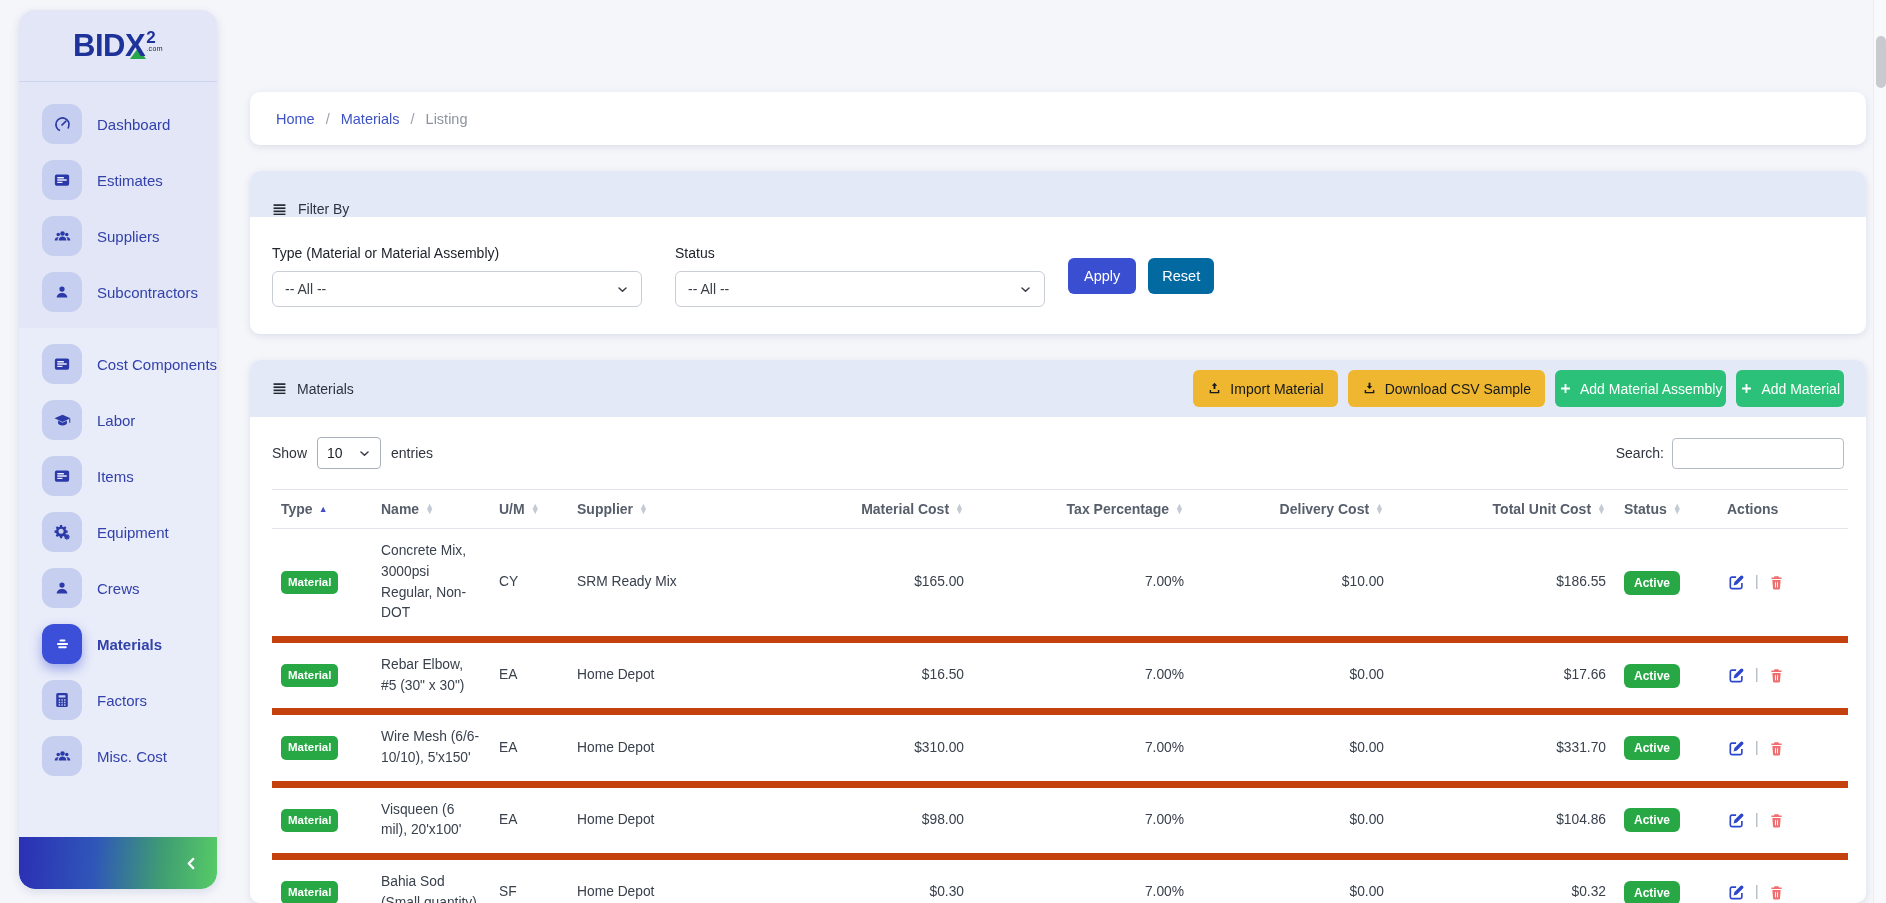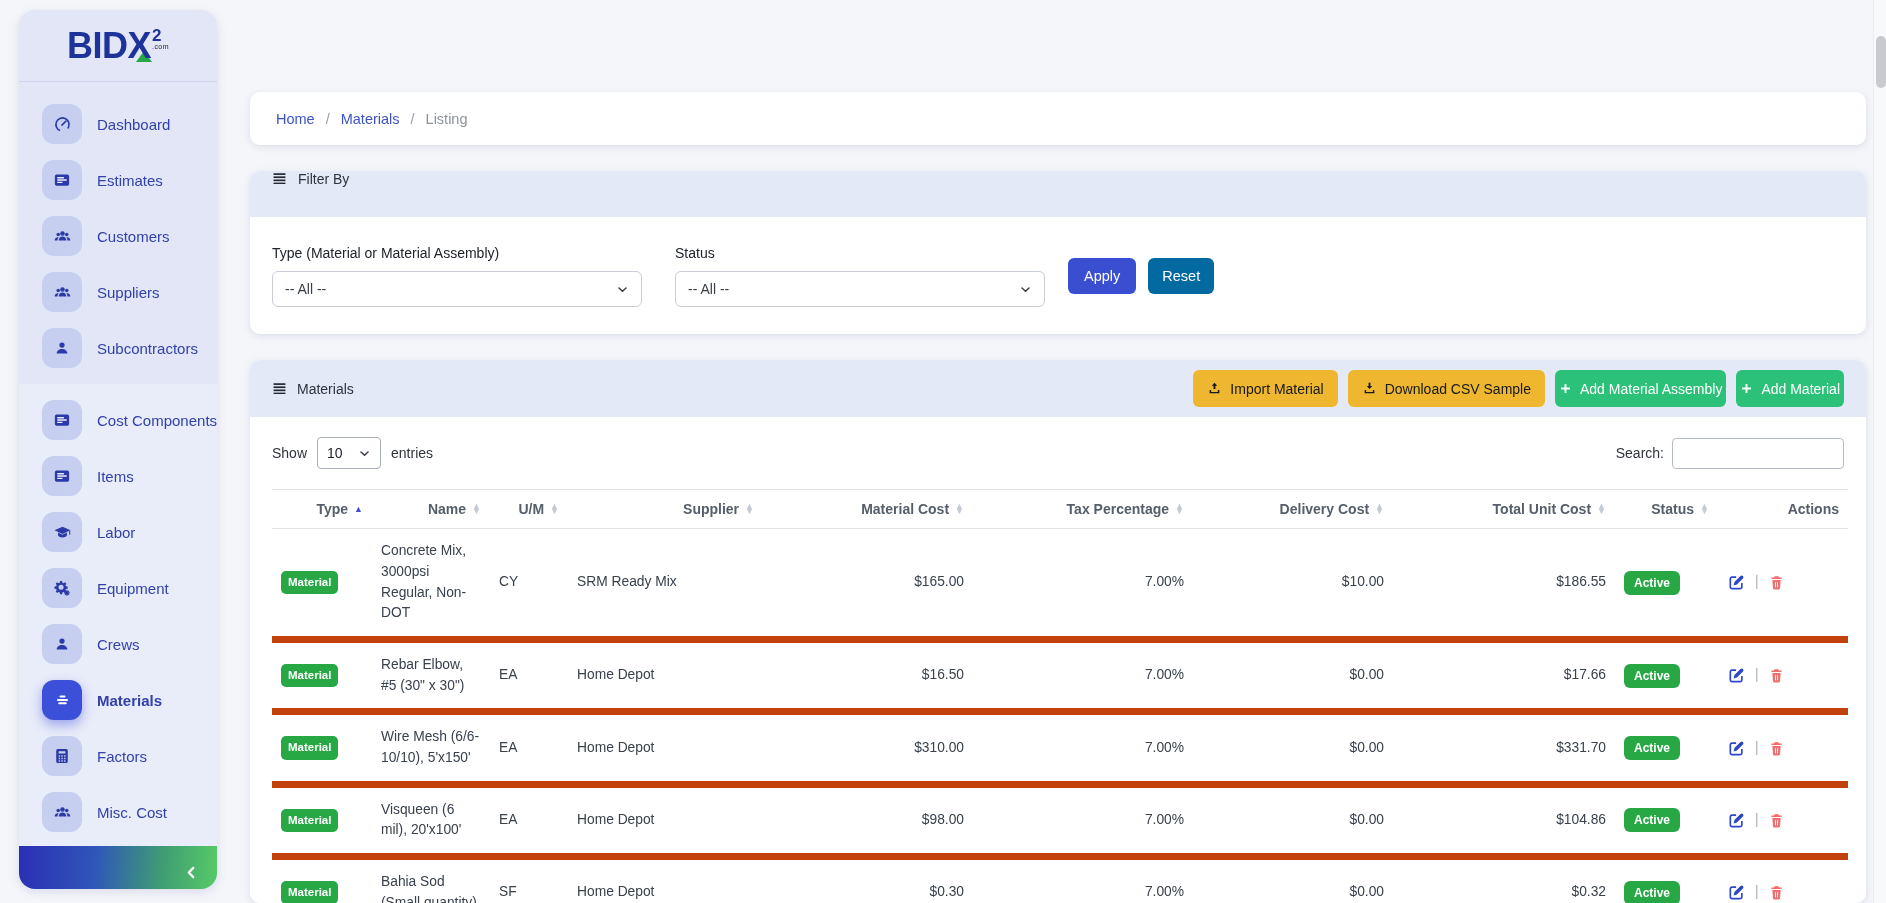--- a/index.html
+++ b/index.html
@@ -4,21 +4,21 @@
 <style>
   *{margin:0;padding:0;box-sizing:border-box}
   html,body{width:1886px;height:903px;overflow:hidden;background:#f5f6fa;font-family:"Liberation Sans",sans-serif}
   .page{display:flex;width:100%;height:100%}
 
   
   aside.sidebar{width:198px;min-width:198px;margin:10px 0 14px 19px;border-radius:16px;background:#e9ecf9;
     box-shadow:0 3px 10px rgba(90,100,160,.18);display:flex;flex-direction:column;overflow:hidden}
   .logo-sec{height:72px;min-height:72px;background:#e2e6f6;display:flex;align-items:center;justify-content:center;border-bottom:1px solid #ccd4ee}
   .logo{display:flex;align-items:flex-start;cursor:pointer;position:relative}
-  .logo-main{font-size:36px;font-weight:800;color:#1e3399;letter-spacing:-.5px;line-height:1;z-index:1}
+  .logo-main{font-size:31px;font-weight:800;color:#1e3399;letter-spacing:-.5px;line-height:1;z-index:1}
   .logo-accent{width:0;height:0;border-left:8px solid transparent;border-right:8px solid transparent;border-bottom:11px solid #27a64a;
     align-self:flex-end;margin-left:-15px;margin-bottom:2px;z-index:0}
   .logo-sup-wrap{display:flex;flex-direction:column;align-items:flex-start;margin-left:0;z-index:1}
   .logo-sup{font-size:17px;font-weight:800;color:#1e3399;line-height:.9}
   .logo-dom{font-size:7px;color:#23262e;letter-spacing:.4px;line-height:1.2}
   .nav-a{background:#e2e6f6;padding:14px 0 8px}
   .nav-b{padding:8px 0 6px;flex:1}
   .nav-item{display:flex;align-items:center;gap:15px;padding:8px 12px 8px 23px;cursor:pointer}
   .chip{width:40px;height:40px;min-width:40px;border-radius:12px;background:#c6cfef;color:#2b3aa8;
     display:flex;align-items:center;justify-content:center}
@@ -33,21 +33,21 @@
   main{flex:1;min-width:0;padding:0 20px 0 33px;display:flex;flex-direction:column}
   .crumb-card{margin-top:92px;height:56px;background:#fff;border-radius:10px;box-shadow:0 2px 7px rgba(150,160,190,.28);
     display:flex;align-items:center;padding:0 26px;margin-bottom:26px}
   .crumb{display:flex;align-items:center;gap:11px;font-size:14.5px}
   .crumb a{color:#3d53c5;text-decoration:none;cursor:pointer}
   .crumb .sep{color:#9aa0ab}
   .crumb .cur{color:#8d939e}
 
   .card{background:#fff;border-radius:10px;box-shadow:0 2px 7px rgba(150,160,190,.28);overflow:hidden}
   .filter-card{margin-bottom:26px}
-  .card-head{background:#e4e9f8;height:46px;display:flex;align-items:flex-start;gap:11px;padding:0 22px;font-size:14px;color:#2e333d}
+  .card-head{background:#e4e9f8;height:46px;display:flex;align-items:flex-end;gap:11px;padding:0 22px;font-size:14px;color:#2e333d}
   .head-icon{color:#23272f;display:flex}
   .filter-body{display:flex;align-items:center;padding:28px 22px 36px;gap:33px}
   .field{width:370px}
   .field label{display:block;font-size:14px;color:#20242c;margin-bottom:10px}
   .selectbox{height:36px;border:1px solid #c8cdd7;border-radius:6px;background:#fff;display:flex;align-items:center;
     justify-content:space-between;padding:16px 12px;font-size:14px;color:#3a3f47;cursor:pointer}
   .filter-actions{display:flex;gap:12px;margin-left:-10px}
   .btn{border:none;border-radius:6px;font-family:inherit;cursor:pointer}
   .btn-apply{background:#3a4ed2;color:#fff;height:36px;padding:0 16px;font-size:14.5px}
   .btn-reset{background:#0369a1;color:#fff;height:36px;padding:0 14px;font-size:14.5px}
@@ -59,21 +59,21 @@
   .btn-green{background:#2bc178;color:#fff;height:37px;padding:0 4px;font-size:14px;display:inline-flex;align-items:center;gap:8px}
 
   .toolbar{display:flex;align-items:center;padding:20px 22px 16px;font-size:14px;color:#2e333d}
   .show-select{width:64px;height:32px;border:1px solid #a9b0bc;border-radius:4px;margin:0 10px;display:flex;align-items:center;
     justify-content:space-between;padding:0 9px;font-size:14px;color:#20242c;cursor:pointer;background:#fff}
   .search-wrap{margin-left:auto;display:flex;align-items:center;gap:8px}
   .search-input{width:172px;height:31px;border:1px solid #b5bbc6;border-radius:4px;padding:0 8px;font-size:14px;font-family:inherit;background:#fff}
 
   table{width:calc(100% - 44px);margin:4px 22px 0;border-collapse:collapse;table-layout:fixed}
   thead th{border-top:1px solid #e1e4ea;border-bottom:1px solid #e1e4ea;padding:11px 9px;font-size:14px;color:#555e6a;font-weight:700;text-align:left}
-  .th-inner{display:flex;align-items:center;justify-content:flex-end;gap:6px}
+  .th-inner{display:flex;align-items:center;justify-content:flex-start;gap:6px}
   th.right .th-inner{justify-content:flex-end}
   tbody td{border-bottom:7px solid #c2410c;padding:12px 9px;font-size:13.8px;color:#39414d;vertical-align:middle;line-height:1.5;word-wrap:break-word}
   td.right{text-align:right}
   .sort{display:inline-flex;flex-direction:column;line-height:.6;font-size:9px;color:#c5cbd5;cursor:pointer}
   .sort .up.on{color:#4150c6}
   .badge{display:inline-block;background:#28a745;color:#fff;font-weight:700;border-radius:5px}
   .badge-type{font-size:11.5px;padding:3px 7px}
   .badge-status{font-size:12px;padding:3px 10px;border-radius:6px}
   .actions{display:flex;align-items:center;gap:9px}
   .icon-edit{color:#2c47cb;display:flex;cursor:pointer}
@@ -125,33 +125,20 @@
           <span class="chip icn">
             <svg viewBox="0 0 24 24" width="19" height="19" fill="currentColor">
               <circle cx="6.6" cy="9.6" r="2.2"></circle>
               <circle cx="17.4" cy="9.6" r="2.2"></circle>
               <circle cx="12" cy="8.2" r="2.9"></circle>
               <path d="M12 12.1c-2.7 0-4.7 1.8-4.7 4.1v1h9.4v-1c0-2.3-2-4.1-4.7-4.1z"></path>
               <path d="M5.9 12.9c-2 .2-3.7 1.6-3.7 3.4v.9h3.6v-.9c0-1.3.5-2.4 1.4-3.2-.4-.1-.8-.2-1.3-.2z"></path>
               <path d="M18.1 12.9c2 .2 3.7 1.6 3.7 3.4v.9h-3.6v-.9c0-1.3-.5-2.4-1.4-3.2.4-.1.8-.2 1.3-.2z"></path>
             </svg>
           </span>
-          <span class="nav-label">Customers</span>
-        </div>
-        <div class="nav-item">
-          <span class="chip icn">
-            <svg viewBox="0 0 24 24" width="19" height="19" fill="currentColor">
-              <circle cx="6.6" cy="9.6" r="2.2"></circle>
-              <circle cx="17.4" cy="9.6" r="2.2"></circle>
-              <circle cx="12" cy="8.2" r="2.9"></circle>
-              <path d="M12 12.1c-2.7 0-4.7 1.8-4.7 4.1v1h9.4v-1c0-2.3-2-4.1-4.7-4.1z"></path>
-              <path d="M5.9 12.9c-2 .2-3.7 1.6-3.7 3.4v.9h3.6v-.9c0-1.3.5-2.4 1.4-3.2-.4-.1-.8-.2-1.3-.2z"></path>
-              <path d="M18.1 12.9c2 .2 3.7 1.6 3.7 3.4v.9h-3.6v-.9c0-1.3-.5-2.4-1.4-3.2.4-.1.8-.2 1.3-.2z"></path>
-            </svg>
-          </span>
           <span class="nav-label">Suppliers</span>
         </div>
         <div class="nav-item">
           <span class="chip icn">
             <svg viewBox="0 0 24 24" width="18" height="18" fill="currentColor">
               <circle cx="12" cy="8.1" r="3.5"></circle>
               <path d="M4.9 19.3c0-3.4 3.2-5.9 7.1-5.9s7.1 2.5 7.1 5.9z"></path>
             </svg>
           </span>
           <span class="nav-label">Subcontractors</span>
@@ -164,38 +151,38 @@
               <rect x="2.5" y="4.5" width="19" height="15" rx="2.3" fill="currentColor"></rect>
               <rect x="5.6" y="8" width="9" height="1.9" rx=".5" fill="#fff" opacity=".92"></rect>
               <rect x="5.6" y="11.1" width="12.8" height="1.9" rx=".5" fill="#fff" opacity=".92"></rect>
               <rect x="5.6" y="14.2" width="7" height="1.9" rx=".5" fill="#fff" opacity=".92"></rect>
             </svg>
           </span>
           <span class="nav-label">Cost Components</span>
         </div>
         <div class="nav-item">
           <span class="chip icn">
+            <svg viewBox="0 0 24 24" width="19" height="19" fill="currentColor">
+              <path d="M12 4.6 1.9 9.2 12 13.8l10.1-4.6z"></path>
+              <path d="M6.4 12.1v3.5c0 1.4 2.5 2.8 5.6 2.8s5.6-1.4 5.6-2.8v-3.5L12 14.7z"></path>
+              <rect x="20.5" y="9.6" width="1.3" height="5.4" rx=".65"></rect>
+            </svg>
+          </span>
+          <span class="nav-label">Labor</span>
+        </div>
+        <div class="nav-item">
+          <span class="chip icn">
             <svg viewBox="0 0 24 24" width="18" height="18">
               <rect x="2.5" y="4.5" width="19" height="15" rx="2.3" fill="currentColor"></rect>
               <rect x="5.6" y="8" width="9" height="1.9" rx=".5" fill="#fff" opacity=".92"></rect>
               <rect x="5.6" y="11.1" width="12.8" height="1.9" rx=".5" fill="#fff" opacity=".92"></rect>
               <rect x="5.6" y="14.2" width="7" height="1.9" rx=".5" fill="#fff" opacity=".92"></rect>
             </svg>
           </span>
           <span class="nav-label">Items</span>
-        </div>
-        <div class="nav-item">
-          <span class="chip icn">
-            <svg viewBox="0 0 24 24" width="19" height="19" fill="currentColor">
-              <path d="M12 4.6 1.9 9.2 12 13.8l10.1-4.6z"></path>
-              <path d="M6.4 12.1v3.5c0 1.4 2.5 2.8 5.6 2.8s5.6-1.4 5.6-2.8v-3.5L12 14.7z"></path>
-              <rect x="20.5" y="9.6" width="1.3" height="5.4" rx=".65"></rect>
-            </svg>
-          </span>
-          <span class="nav-label">Labor</span>
         </div>
         <div class="nav-item">
           <span class="chip icn">
             <svg viewBox="0 0 24 24" width="19" height="19" fill="currentColor">
               <path fill-rule="evenodd" d="M8.9 2.6h2.6l.4 2.1 1.5.6 1.8-1.2 1.8 1.8-1.2 1.8.6 1.5 2.1.4v2.6l-2.1.4-.6 1.5 1.2 1.8-1.8 1.8-1.8-1.2-1.5.6-.4 2.1H8.9l-.4-2.1-1.5-.6-1.8 1.2-1.8-1.8 1.2-1.8-.6-1.5-2.1-.4V9.6l2.1-.4.6-1.5-1.2-1.8 1.8-1.8 1.8 1.2 1.5-.6zm1.3 4.7a3.2 3.2 0 1 0 0 6.4 3.2 3.2 0 0 0 0-6.4z"></path>
               <g transform="translate(17.6,17.6)">
                 <circle r="2.1"></circle>
                 <g stroke="currentColor" stroke-width="1.5">
                   <line y1="-3.6" y2="3.6"></line>
                   <line x1="-3.6" x2="3.6"></line>

